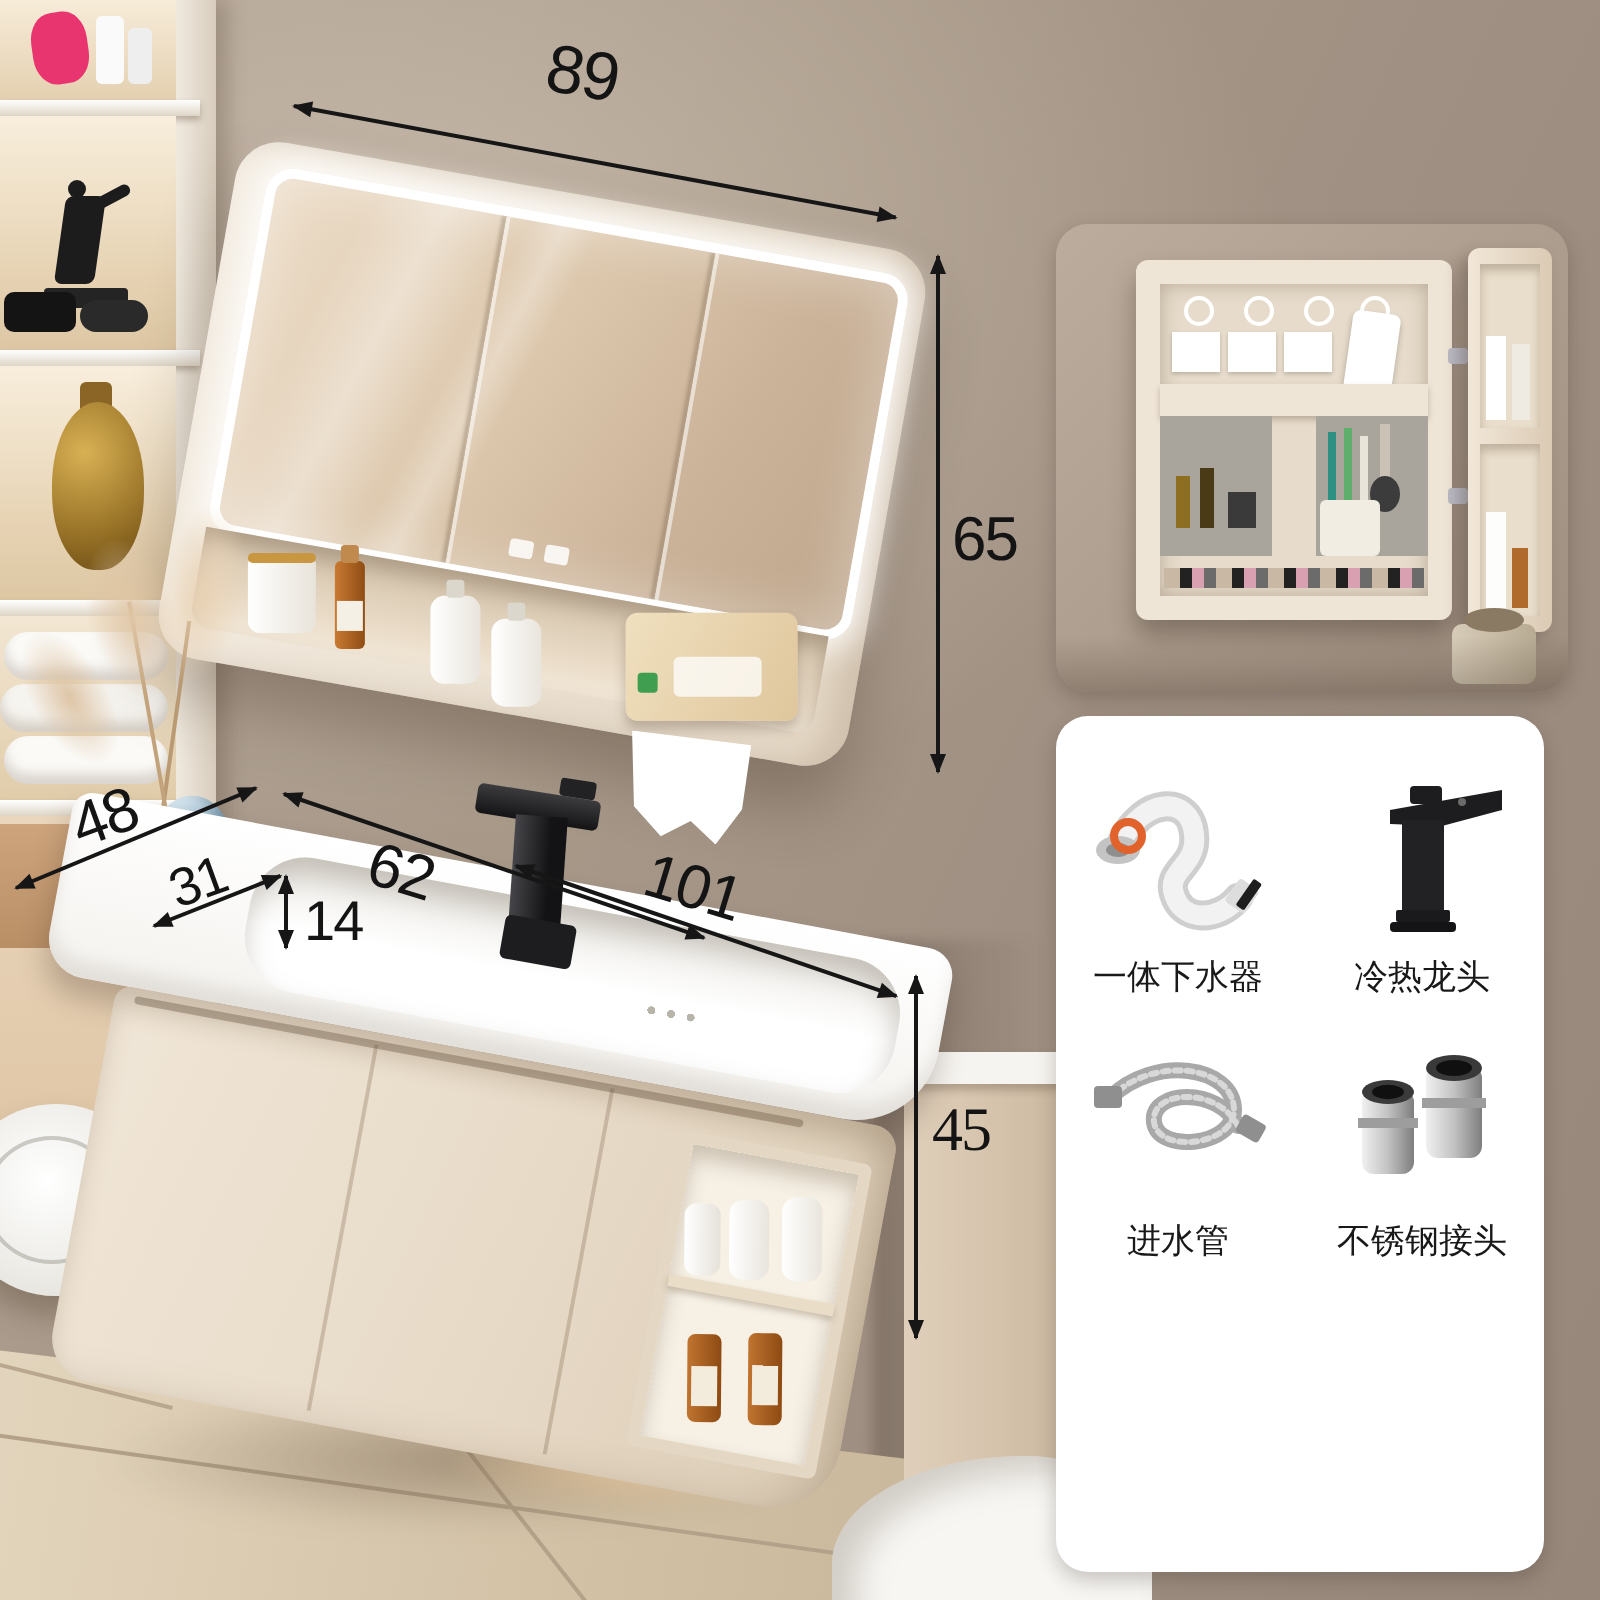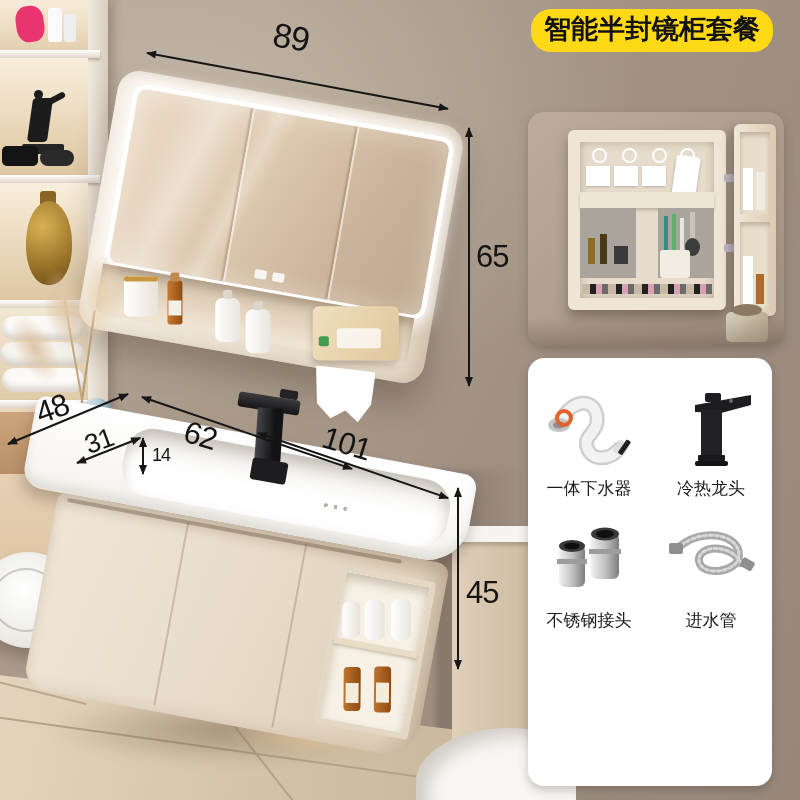--- a/index.html
+++ b/index.html
@@ -182,49 +182,48 @@
     <div class="abs" style="left:20px;top:20px;width:26px;height:56px;background:linear-gradient(90deg,#46464a,#131315 70%);transform:rotate(4deg);"></div>
     <div class="abs" style="left:15px;top:72px;width:36px;height:22px;background:#1d1d1f;border-radius:3px;transform:rotate(10deg);"></div>
   </div>
 
   <div class="dim" style="left:147px;top:52px;">
     <div class="dim-line" style="width:306px;transform:rotate(10.5deg);"></div>
     <span class="lab" style="left:126px;top:-34px;font-size:34px;transform:rotate(10deg);">89</span>
   </div>
   <div class="dim" style="left:469px;top:127px;">
     <div class="dim-line" style="width:258px;transform:rotate(90deg);"></div>
-    <span class="lab" style="left:7px;top:112px;">65</span>
+    <span class="lab" style="left:7px;top:125px;">65</span>
   </div>
   <div class="dim" style="left:8px;top:443px;">
     <div class="dim-line" style="width:130px;transform:rotate(-22.6deg);"></div>
     <span class="lab" style="left:28px;top:-52px;transform:rotate(-20deg);">48</span>
   </div>
   <div class="dim" style="left:77px;top:462px;">
     <div class="dim-line" style="width:68px;transform:rotate(-21.6deg);"></div>
     <span class="lab" style="left:8px;top:-36px;font-size:27px;transform:rotate(-20deg);">31</span>
   </div>
   <div class="dim" style="left:142px;top:396px;">
     <div class="dim-line" style="width:222px;transform:rotate(18.9deg);"></div>
     <span class="lab" style="left:42px;top:22px;transform:rotate(17deg);">62</span>
   </div>
   <div class="dim" style="left:143px;top:437px;">
     <div class="dim-line" style="width:36px;transform:rotate(90deg);"></div>
-    <span class="lab" style="left:9px;top:8px;font-size:18px;">14</span>
+    <span class="lab" style="left:9px;top:8px;font-size:28px;">14</span>
   </div>
   <div class="dim" style="left:258px;top:432px;">
     <div class="dim-line" style="width:201px;transform:rotate(18.9deg);"></div>
     <span class="lab" style="left:64px;top:-6px;transform:rotate(17deg);">101</span>
   </div>
   <div class="dim" style="left:458px;top:487px;">
     <div class="dim-line" style="width:181px;transform:rotate(90deg);"></div>
-    <span class="lab" style="left:8px;top:88px;">45</span>
+    <span class="lab" style="left:8px;top:60px;font-family:Liberation Serif, serif;">45</span>
   </div>
 
   <div class="title-block">
-    <div class="pill">智能半封镜柜套餐</div>
   </div>
 
   <div class="inset">
     <div class="abs" style="left:40px;top:18px;width:158px;height:180px;background:#efe5d6;border-radius:6px;box-shadow:0 8px 12px rgba(50,38,26,.35);">
       <div class="abs" style="left:12px;top:12px;width:134px;height:156px;background:#e7dccb;box-shadow:inset 0 0 10px rgba(90,70,50,.35);">
         <div class="abs" style="left:12px;top:6px;width:11px;height:11px;border:2px solid #fff;border-radius:50%;"></div>
         <div class="abs" style="left:42px;top:6px;width:11px;height:11px;border:2px solid #fff;border-radius:50%;"></div>
         <div class="abs" style="left:72px;top:6px;width:11px;height:11px;border:2px solid #fff;border-radius:50%;"></div>
         <div class="abs" style="left:100px;top:6px;width:11px;height:11px;border:2px solid #fff;border-radius:50%;"></div>
         <div class="abs" style="left:6px;top:24px;width:24px;height:20px;background:#fff;box-shadow:0 1px 2px rgba(0,0,0,.2);"></div>
@@ -288,47 +287,47 @@
           <circle cx="66" cy="18" r="2" fill="#6b6b6b"></circle>
           <rect x="36" y="27" width="21" height="46" fill="#222224"></rect>
           <rect x="33" y="72" width="27" height="6" rx="1" fill="#1a1a1c"></rect>
           <rect x="30" y="78" width="33" height="5" rx="2" fill="#141416"></rect>
         </svg>
         <div class="acc-label">冷热龙头</div>
       </div>
 
       <div class="acc-cell">
         <svg width="92" height="92" viewBox="0 0 92 92">
+          <path d="M12 34 C 34 12, 74 18, 74 40 C 74 58, 36 62, 34 46 C 32 30, 66 28, 76 48" fill="none" stroke="#a8a8a8" stroke-width="8" stroke-linecap="round"></path>
+          <path d="M12 34 C 34 12, 74 18, 74 40 C 74 58, 36 62, 34 46 C 32 30, 66 28, 76 48" fill="none" stroke="#d8d8d8" stroke-width="3" stroke-dasharray="3 3" stroke-linecap="round"></path>
+          <rect x="4" y="28" width="14" height="11" rx="2" fill="#8f8f8f"></rect>
+          <rect x="76" y="44" width="13" height="10" rx="2" fill="#8f8f8f" transform="rotate(30 82 49)"></rect>
+        </svg>
+        <div class="acc-label">进水管</div>
+      </div>
+
+      <div class="acc-cell">
+        <svg width="92" height="92" viewBox="0 0 92 92">
           <defs>
             <linearGradient id="met" x1="0" y1="0" x2="1" y2="0">
               <stop offset="0" stop-color="#f0f0f0"></stop>
                 <stop offset=".5" stop-color="#c2c2c2"></stop>
                 <stop offset="1" stop-color="#7e7e7e"></stop>
             </linearGradient>
           </defs>
           <rect x="16" y="30" width="26" height="42" rx="6" fill="url(#met)"></rect>
           <ellipse cx="29" cy="31" rx="13" ry="6" fill="#3a3a3a"></ellipse>
           <ellipse cx="29" cy="31" rx="8" ry="3.6" fill="#101010"></ellipse>
           <rect x="14" y="44" width="30" height="5" fill="#9d9d9d"></rect>
           <rect x="48" y="18" width="28" height="46" rx="6" fill="url(#met)"></rect>
           <ellipse cx="62" cy="19" rx="14" ry="6.5" fill="#3a3a3a"></ellipse>
           <ellipse cx="62" cy="19" rx="9" ry="4" fill="#101010"></ellipse>
           <rect x="46" y="34" width="32" height="5" fill="#9d9d9d"></rect>
         </svg>
         <div class="acc-label">不锈钢接头</div>
       </div>
 
-      <div class="acc-cell">
-        <svg width="92" height="92" viewBox="0 0 92 92">
-          <path d="M12 34 C 34 12, 74 18, 74 40 C 74 58, 36 62, 34 46 C 32 30, 66 28, 76 48" fill="none" stroke="#a8a8a8" stroke-width="8" stroke-linecap="round"></path>
-          <path d="M12 34 C 34 12, 74 18, 74 40 C 74 58, 36 62, 34 46 C 32 30, 66 28, 76 48" fill="none" stroke="#d8d8d8" stroke-width="3" stroke-dasharray="3 3" stroke-linecap="round"></path>
-          <rect x="4" y="28" width="14" height="11" rx="2" fill="#8f8f8f"></rect>
-          <rect x="76" y="44" width="13" height="10" rx="2" fill="#8f8f8f" transform="rotate(30 82 49)"></rect>
-        </svg>
-        <div class="acc-label">进水管</div>
-      </div>
-
 
 
     </div>
   </div>
 
 </div>
 
 </body></html>

